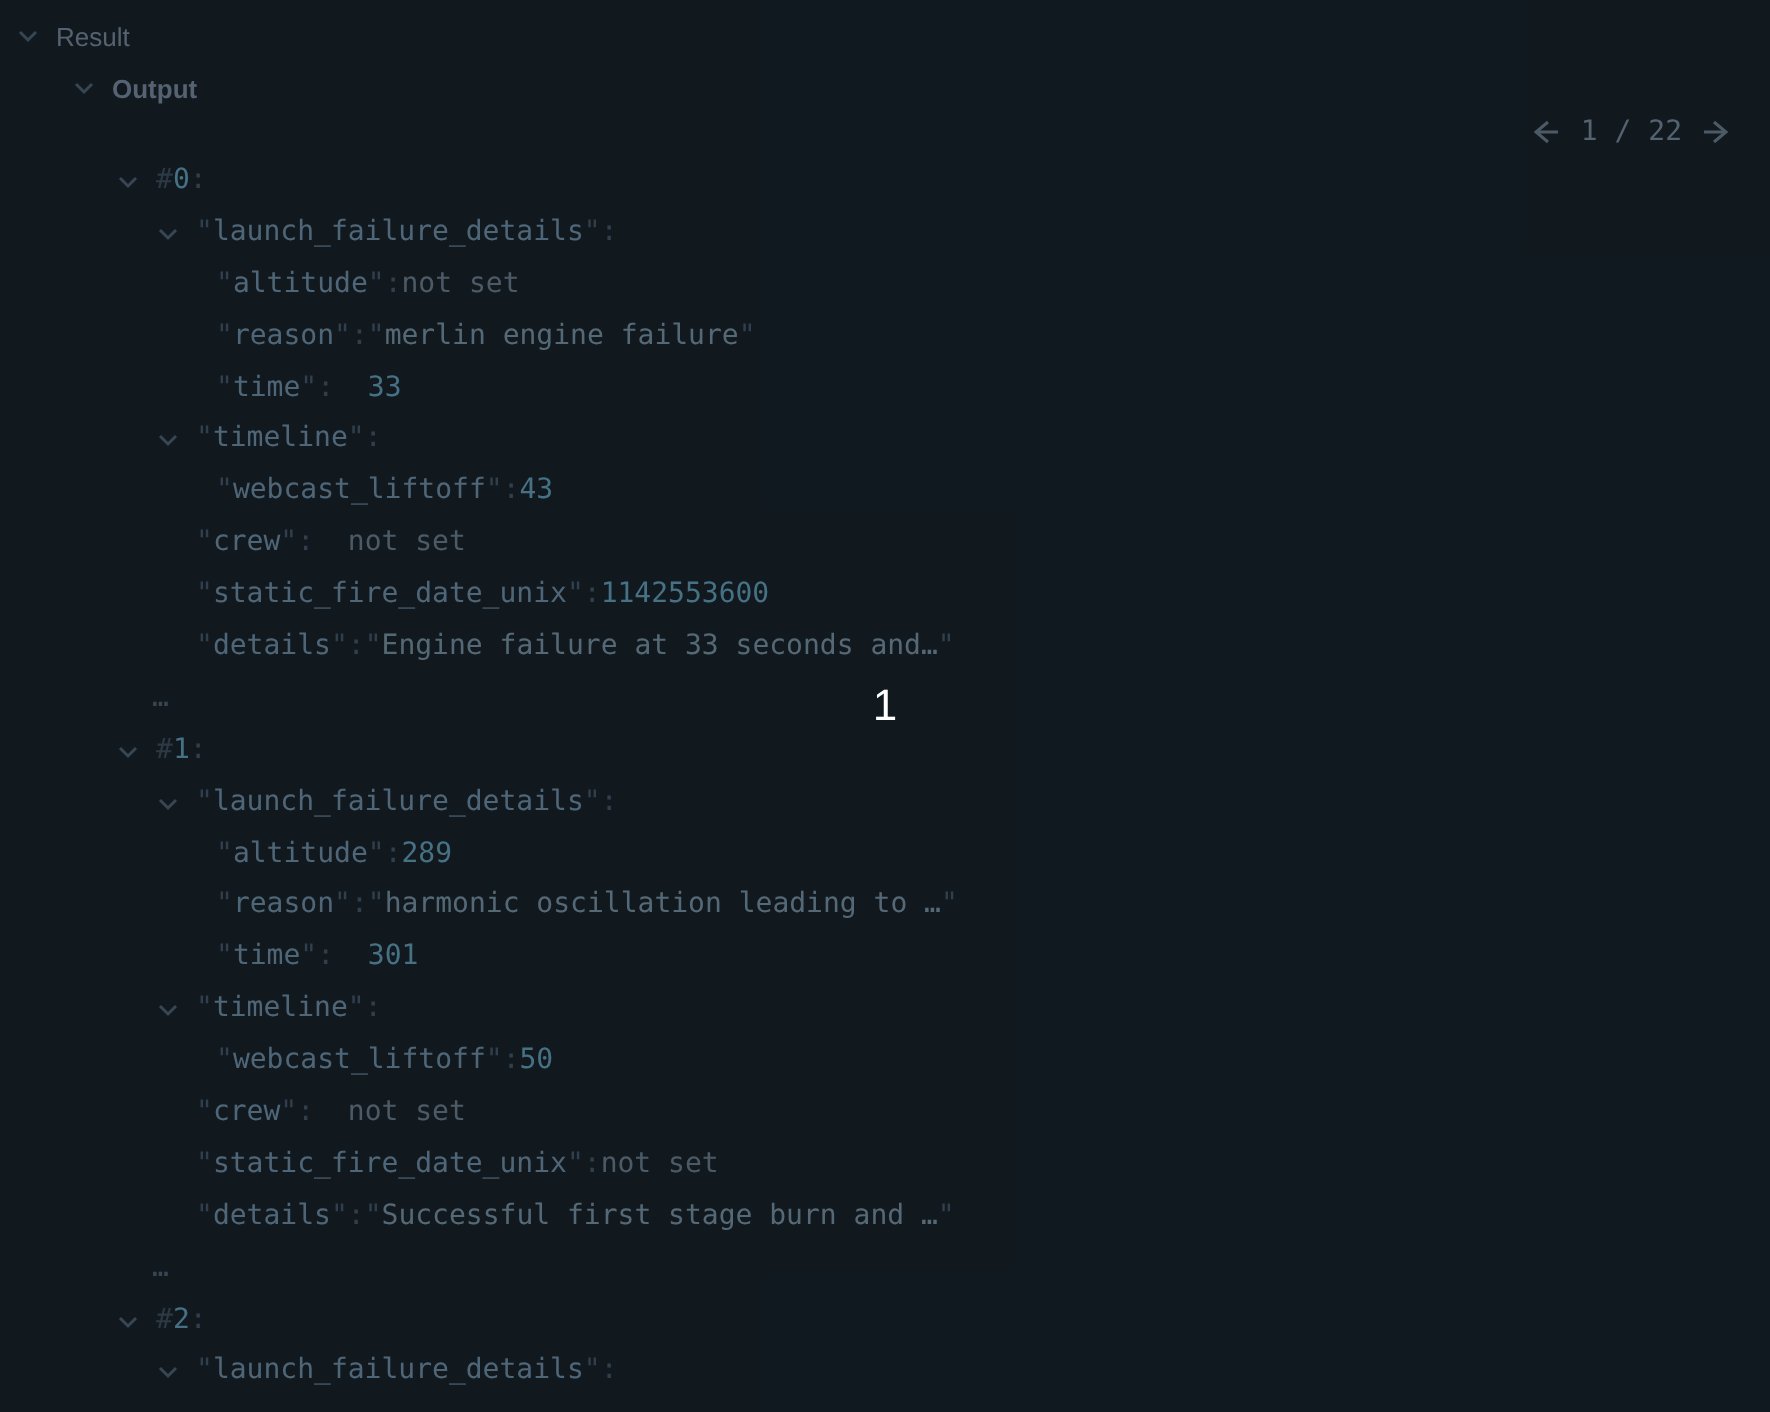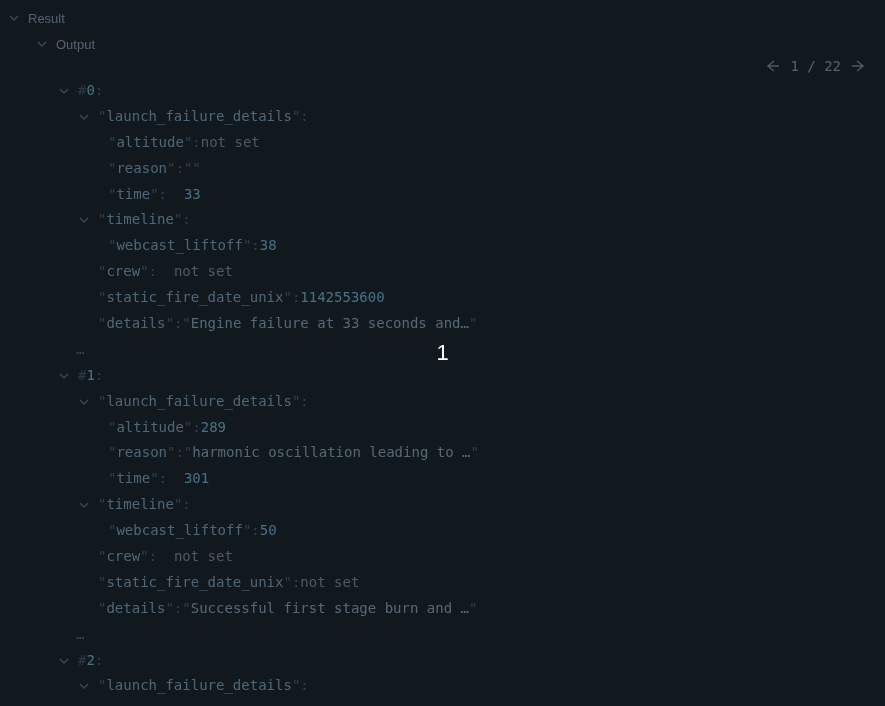--- a/index.html
+++ b/index.html
@@ -62,20 +62,21 @@
       color: #8a9aad;
     }
     .result-header {
       padding-left: 6px;
       padding-top: 10px;
       padding-bottom: 6px;
     }
     .output-header {
       padding-left: 34px;
       padding-bottom: 6px;
+      font-weight: bold;
     }
     .pagination {
       display: flex;
       justify-content: flex-end;
       padding-right: 18px;
       padding-bottom: 4px;
       font-family: "Menlo", "Monaco", "Consolas", monospace;
       font-size: 14px;
       color: #8a9aad;
       gap: 10px;
@@ -195,20 +196,21 @@
       <span class="colon">:</span>
       <span class="notset">not set</span>
   </div>
 
   <div class="row indent-3">
     <span class="quote">"</span>
       <span class="key">reason</span>
       <span class="quote">"</span>
       <span class="colon">:</span>
       <span class="quote">"</span>
+      <span class="str">merlin engine failure</span>
       <span class="quote">"</span>
   </div>
 
   <div class="row indent-3">
     <span class="quote">"</span>
       <span class="key">time</span>
       <span class="quote">"</span>
       <span class="colon">:&nbsp;&nbsp;</span>
       <span class="num">33</span>
   </div>
@@ -223,21 +225,21 @@
       <span class="key">timeline</span>
       <span class="quote">"</span>
       <span class="colon">:</span>
   </div>
 
   <div class="row indent-3">
     <span class="quote">"</span>
       <span class="key">webcast_liftoff</span>
       <span class="quote">"</span>
       <span class="colon">:</span>
-      <span class="num">38</span>
+      <span class="num">43</span>
   </div>
 
   <div class="row indent-2">
     <span style="width:22px;display:inline-block"></span>
     <span class="quote">"</span>
       <span class="key">crew</span>
       <span class="quote">"</span>
       <span class="colon">:&nbsp;&nbsp;</span>
       <span class="notset">not set</span>
   </div>

